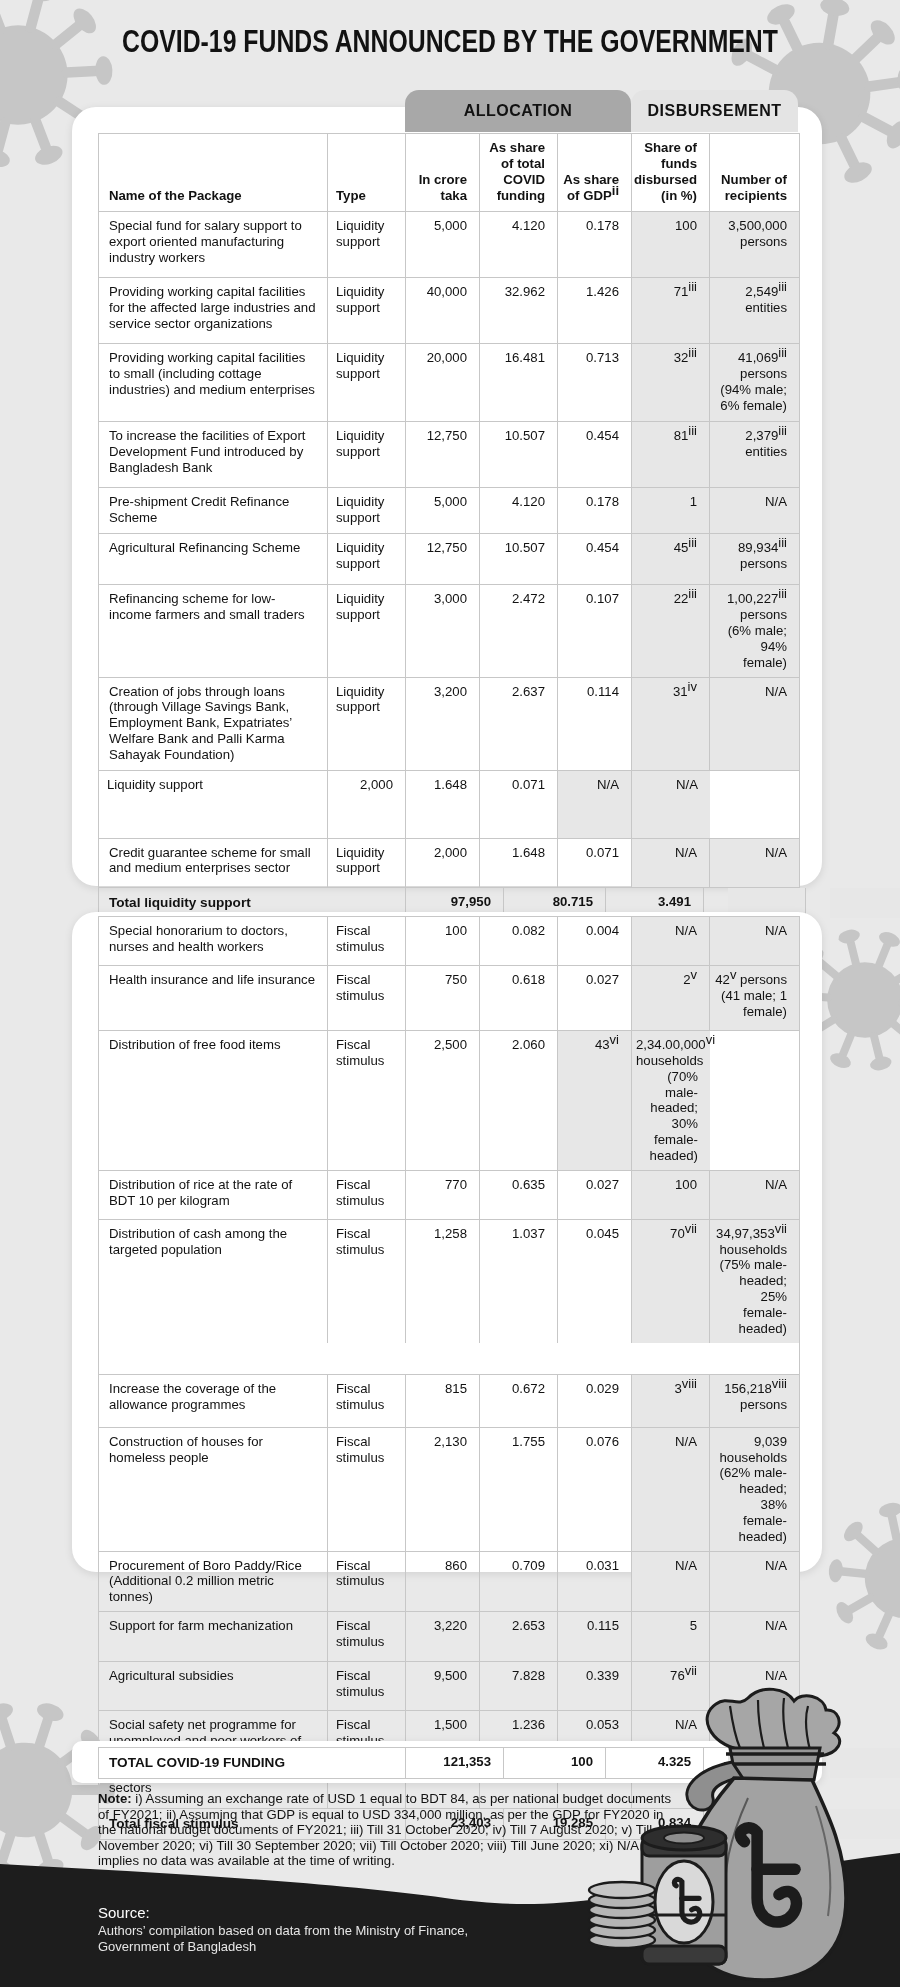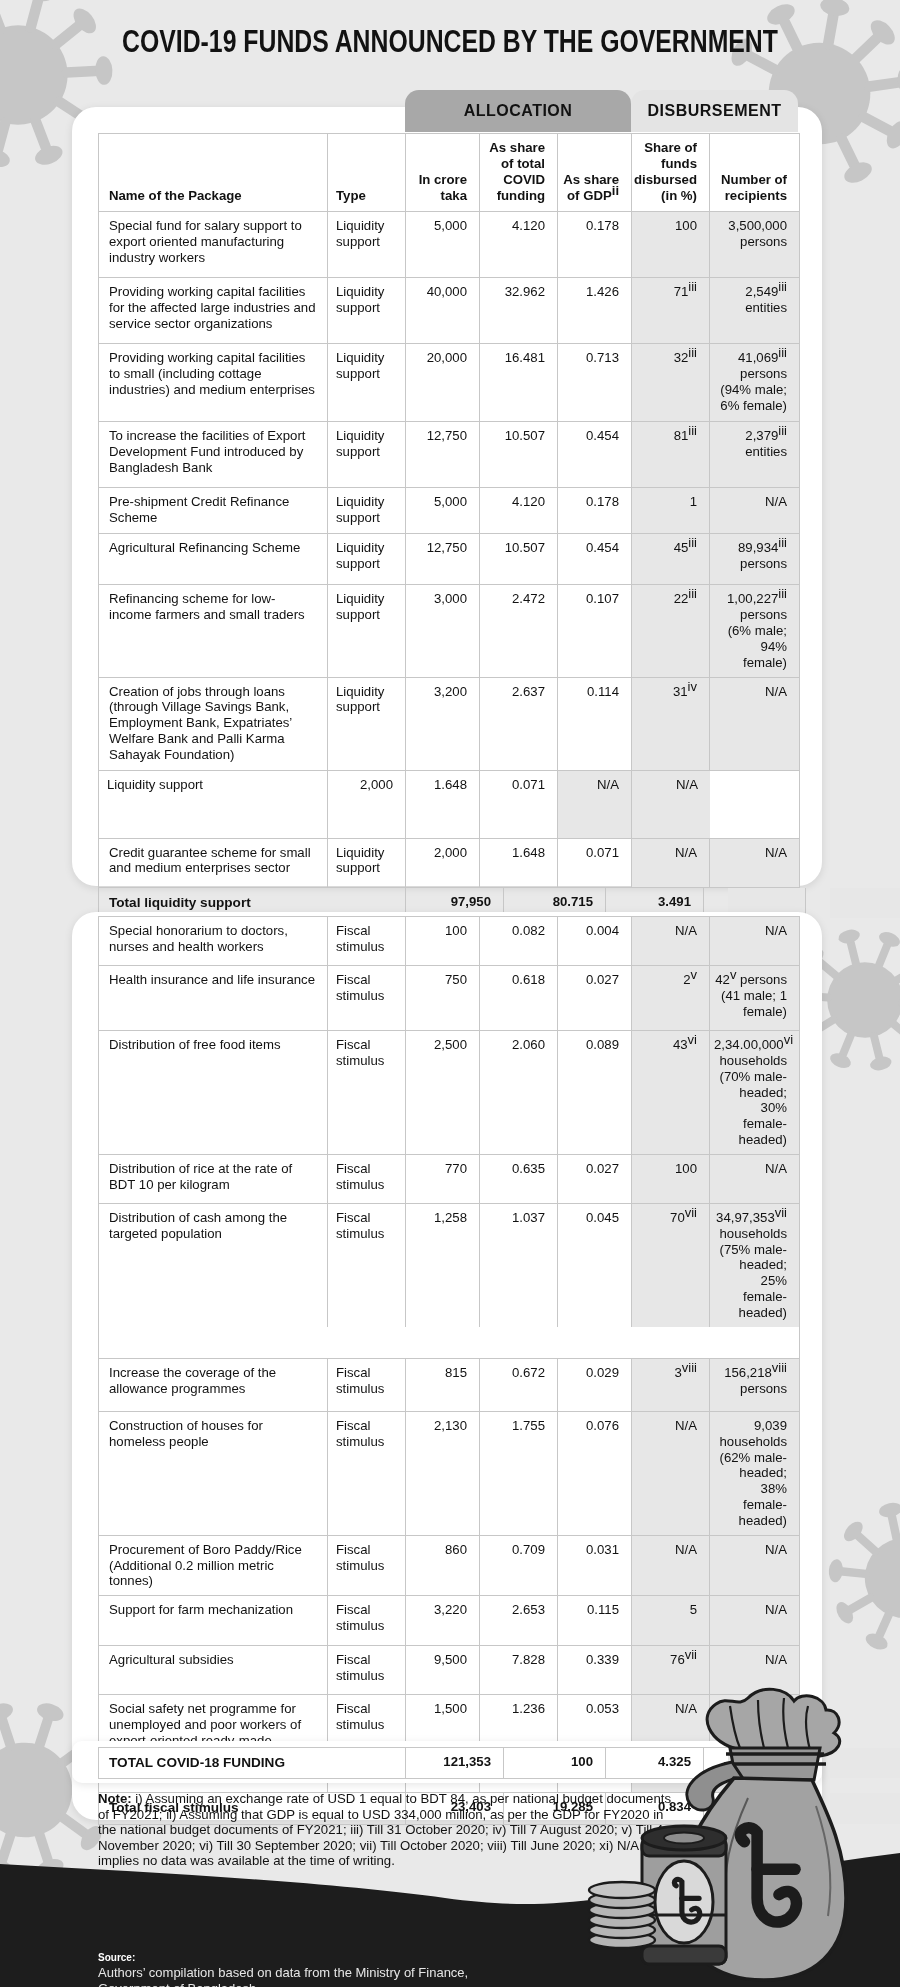--- a/index.html
+++ b/index.html
@@ -9,21 +9,21 @@
   .virus{position:absolute;z-index:1;}
   .virus svg{display:block;width:100%;height:100%;}
 
   .page-title{position:absolute;top:24px;left:0;width:900px;text-align:center;
     font-size:31px;font-weight:800;color:#121212;letter-spacing:0px;
     transform:scaleX(.8);transform-origin:50% 50%;white-space:nowrap;z-index:2;}
 
   .card{position:absolute;background:#ffffff;border-radius:24px;
     box-shadow:0 2px 8px rgba(0,0,0,.10);z-index:2;}
   #card1{left:72px;top:107px;width:750px;height:779px;}
-  #card2{left:72px;top:912px;width:750px;height:908px;}
+  #card2{left:72px;top:912px;width:750px;height:660px;}
   #card3{left:72px;top:1741px;width:750px;height:42px;border-radius:10px;}
 
   .tab{position:absolute;top:90px;height:42px;z-index:3;border-radius:14px 14px 0 0;
     display:flex;align-items:center;justify-content:center;
     font-size:16px;font-weight:bold;color:#121212;letter-spacing:.5px;}
   #tab-allocation{left:405px;width:226px;background:#a8a8a8;}
   #tab-disbursement{left:631px;width:167px;background:#e4e4e4;}
 
   .ttable{position:absolute;left:26px;border:1px solid #c7c7c7;width:700px;box-sizing:content-box;}
   #table1{top:26px;} #table2{top:4px;} #table3{position:absolute;left:26px;top:6px;border:1px solid #c7c7c7;width:700px;}
@@ -43,21 +43,21 @@
   .total-label{font-weight:bold;font-size:13.6px;padding:7px 10px;}
   .total-num{font-weight:bold;}
   sup{font-size:13px;line-height:0;}
 
   .note{position:absolute;left:98px;top:1791px;width:580px;font-size:13.2px;
     line-height:15.5px;color:#121212;z-index:2;}
   .note b{font-weight:bold;}
 
   .footer{position:absolute;left:0;top:1840px;width:900px;height:147px;z-index:4;}
   .source{position:absolute;left:98px;top:1904px;z-index:5;color:#ffffff;}
-  .source .src-label{font-weight:bold;font-size:10px;margin-bottom:2px;margin-top:48px;}
+  .source .src-label{font-weight:normal;font-size:15px;margin-bottom:2px;}
   .source .src-line{font-size:13px;line-height:16px;color:#e6e6e6;}
 
   .money{position:absolute;left:580px;top:1686px;width:285px;height:301px;z-index:6;}
 </style>
 </head>
 <body>
 
 <div id="stage">
 
   <svg width="0" height="0" style="position:absolute">
@@ -278,21 +278,20 @@
           <div class="td num">0.618</div>
           <div class="td num">0.027</div>
           <div class="td num disb">2<sup>v</sup></div>
           <div class="td num disb">42<sup>v</sup> persons (41 male; 1 female)</div>
         </div>
         <div class="trow" style="min-height: 110px;">
           <div class="td">Distribution of free food items</div>
           <div class="td td-type">Fiscal stimulus</div>
           <div class="td num">2,500</div>
           <div class="td num">2.060</div>
-          <div class="td num">0.089</div>
           <div class="td num disb">43<sup>vi</sup></div>
           <div class="td num disb">2,34.00,000<sup>vi</sup> households (70% male-headed; 30% female-headed)</div>
         </div>
         <div class="trow" style="min-height: 48px;">
           <div class="td">Distribution of rice at the rate of BDT 10 per kilogram</div>
           <div class="td td-type">Fiscal stimulus</div>
           <div class="td num">770</div>
           <div class="td num">0.635</div>
           <div class="td num">0.027</div>
           <div class="td num disb">100</div>
@@ -367,21 +366,21 @@
           <div class="td num total-num">19.285</div>
           <div class="td num total-num">0.834</div>
           <div class="td disb"></div>
           <div class="td disb"></div>
         </div>
       </div>
     </div>
   <div class="card" id="card3">
       <div id="table3">
         <div class="trow-total" style="min-height: 30px;">
-          <div class="td total-label">TOTAL COVID-18 FUNDING</div>
+          <div class="td total-label">TOTAL COVID-19 FUNDING</div>
           <div class="td num total-num">121,353</div>
           <div class="td num total-num">100</div>
           <div class="td num total-num">4.325</div>
           <div class="td disb"></div>
           <div class="td disb"></div>
         </div>
       </div>
     </div>
 
   <div class="tab" id="tab-allocation">ALLOCATION</div>

